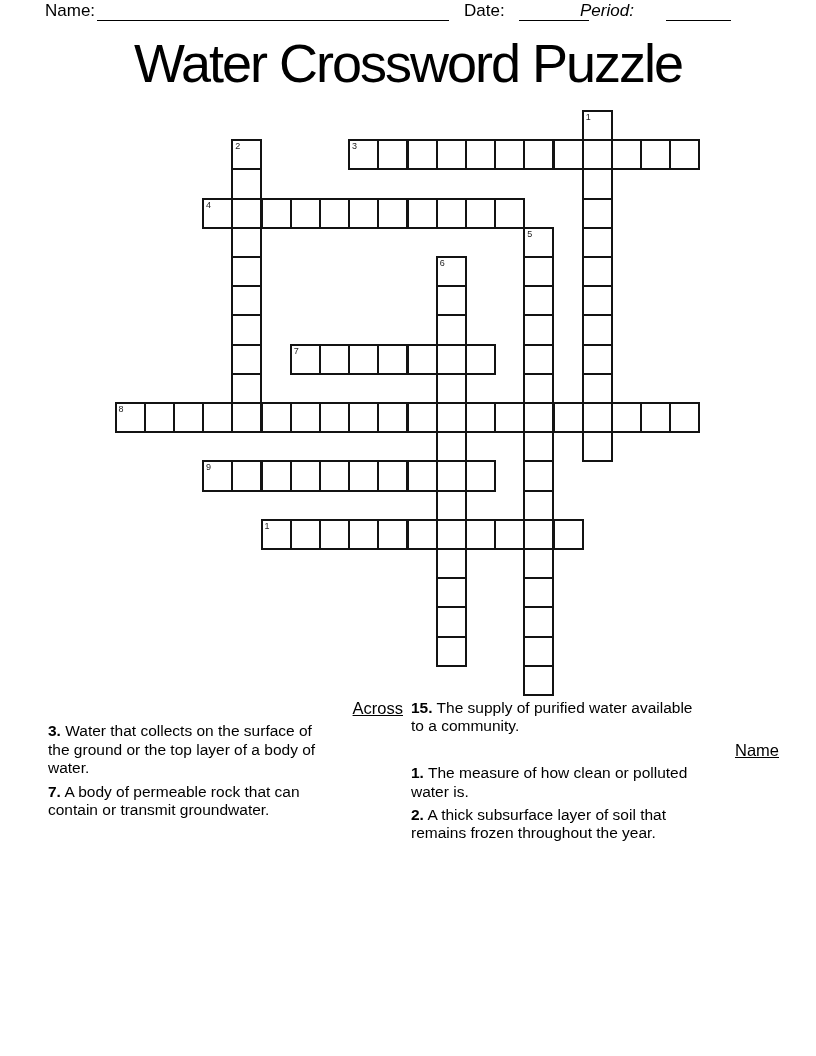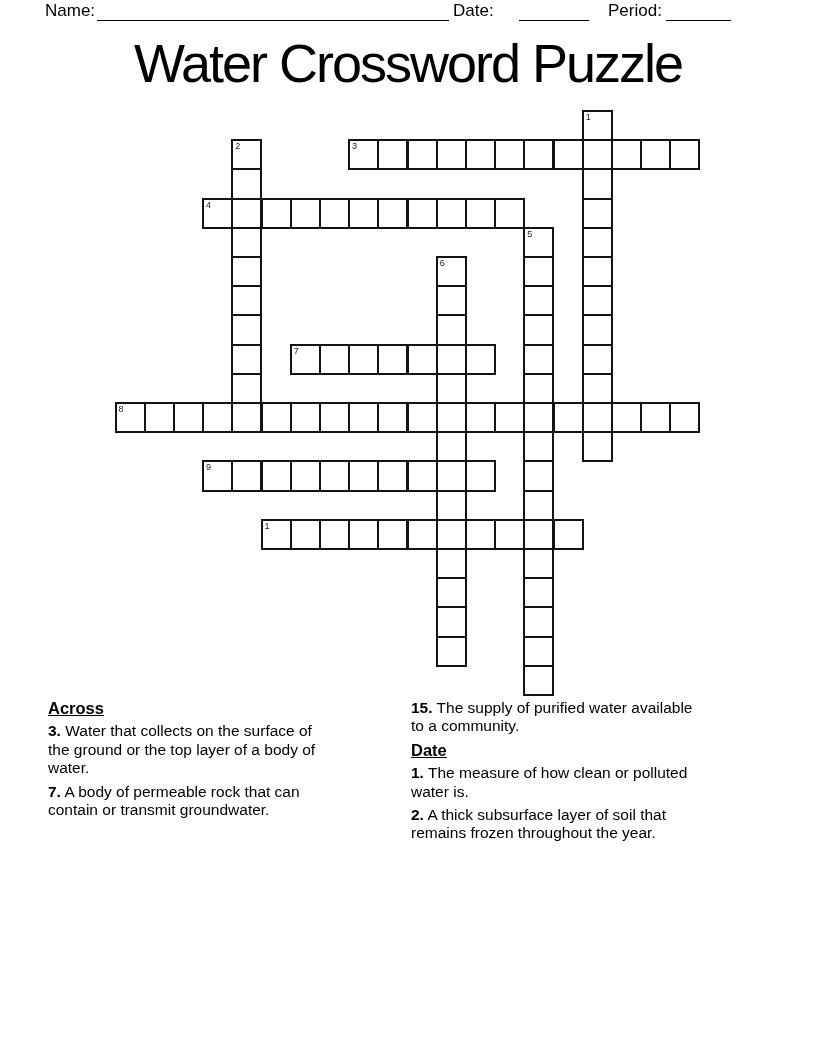--- a/index.html
+++ b/index.html
@@ -12,23 +12,23 @@
     overflow: hidden;
   }
   
   .hdr-label { position: absolute; top: 1px; font-size: 17px; }
   .blank-line {
     position: absolute; top: 3px; height: 17px;
     border-bottom: 1.6px solid #000;
   }
   #name-label   { left: 45px;  }
   #name-line    { left: 97px;  width: 352px; }
-  #date-label   { left: 453px; }
+  #date-label   { left: 464px; }
   #date-line    { left: 519px; width: 70px; }
-  #period-label { left: 608px; }
+  #period-label { left: 580px; font-style: italic; }
   #period-line  { left: 666px; width: 65px; }
   
   #title {
     position: absolute; top: 32px; left: 0;
     width: 816px; text-align: center;
     font-size: 54px; font-weight: 400;
     letter-spacing: -2px;
     font-family: "Liberation Sans", sans-serif;
     white-space: nowrap;
   }
@@ -44,22 +44,22 @@
     position: absolute; top: 0px; left: 2px;
     font-size: 9px; line-height: 10px;
     font-family: "Liberation Sans", sans-serif;
     color: #222;
   }
   
   .clue-col { position: absolute; top: 699px; font-size: 15.5px; line-height: 18.4px; }
   #clues-left  { left: 48px;  width: 355px; }
   #clues-right { left: 411px; width: 368px; }
   .clue-heading {
-    font-weight: bold; text-decoration: underline;
-    font-size: 16.5px; margin-bottom: 5px;
+    font-weight: normal; text-decoration: underline;
+    font-size: 16.5px; margin-bottom: 5px; text-align: right;
   }
   .clue { margin-bottom: 5px; }
   .clue b { font-weight: bold; }
 </style>
 </head>
 <body>
 
 <div>
 
   <span class="hdr-label" id="name-label">Name:</span>
@@ -214,20 +214,20 @@
     <div id="across-list-left">
         <div class="clue"><b>3.</b> Water that collects on the surface of<br>the ground or the top layer of a body of<br>water.</div>
         <div class="clue"><b>7.</b> A body of permeable rock that can<br>contain or transmit groundwater.</div>
       </div>
   </div>
 
   <div class="clue-col" id="clues-right">
     <div id="across-list-right">
         <div class="clue"><b>15.</b> The supply of purified water available<br>to a community.</div>
       </div>
-    <div class="clue-heading">Date</div>
+    <div class="clue-heading">Name</div>
     <div id="down-list">
         <div class="clue"><b>1.</b> The measure of how clean or polluted<br>water is.</div>
         <div class="clue"><b>2.</b> A thick subsurface layer of soil that<br>remains frozen throughout the year.</div>
       </div>
   </div>
 
 </div>
 
 </body></html>

